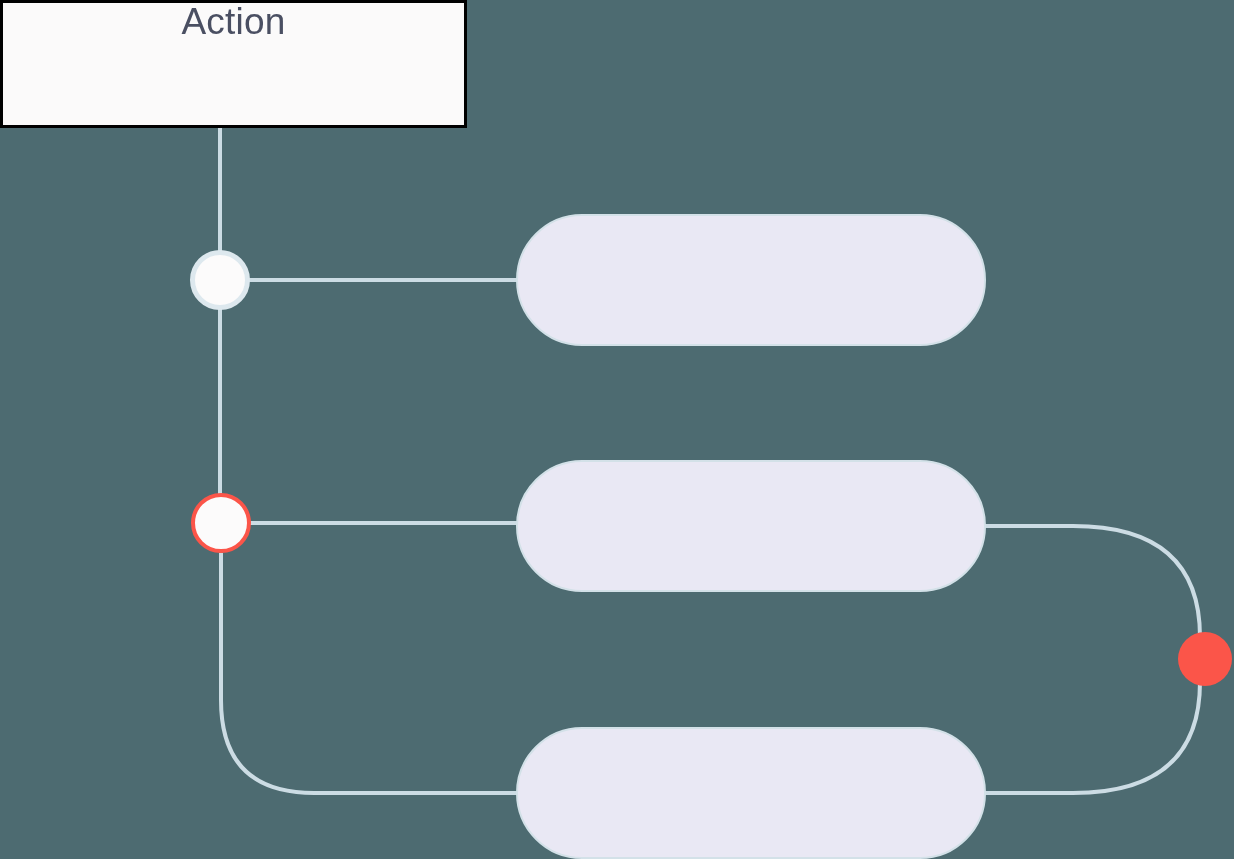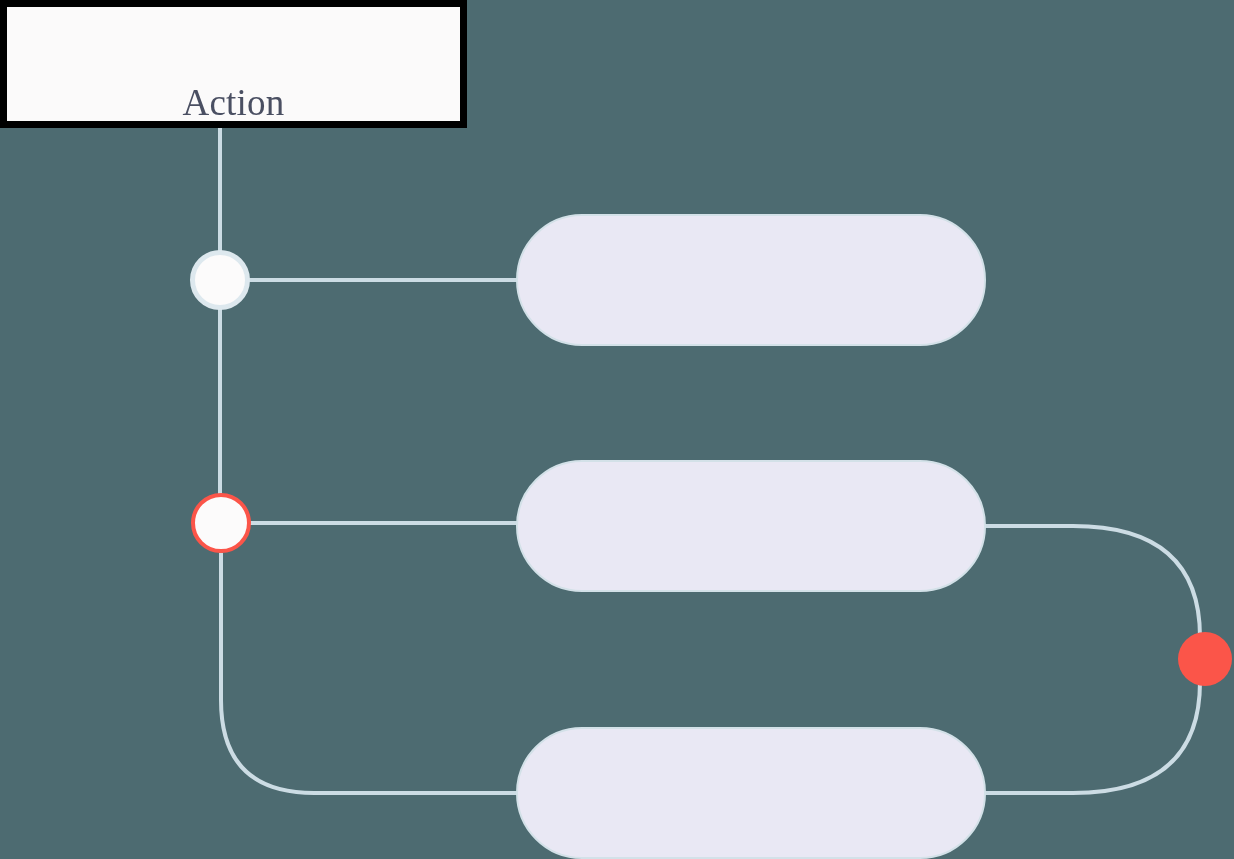--- a/index.html
+++ b/index.html
@@ -32,26 +32,25 @@
     position: absolute;
     box-sizing: border-box;
   }
   
   #action-box {
     left: 0px;
     top: 0px;
     width: 467px;
     height: 128px;
     background: #fbfafa;
-    border: 7px solid #000000;
+    border: 3px solid #000000;
     display: flex;
-    align-items: flex-end;
+    align-items: flex-start;
     justify-content: center;
     z-index: 5;
-    font-family: Liberation Serif, serif;
   }
   #action-label {
     font-size: 37px;
     line-height: 1;
     color: #4a4f62;
     font-weight: 400;
     letter-spacing: 0.2px;
   }
   
   .pill {

